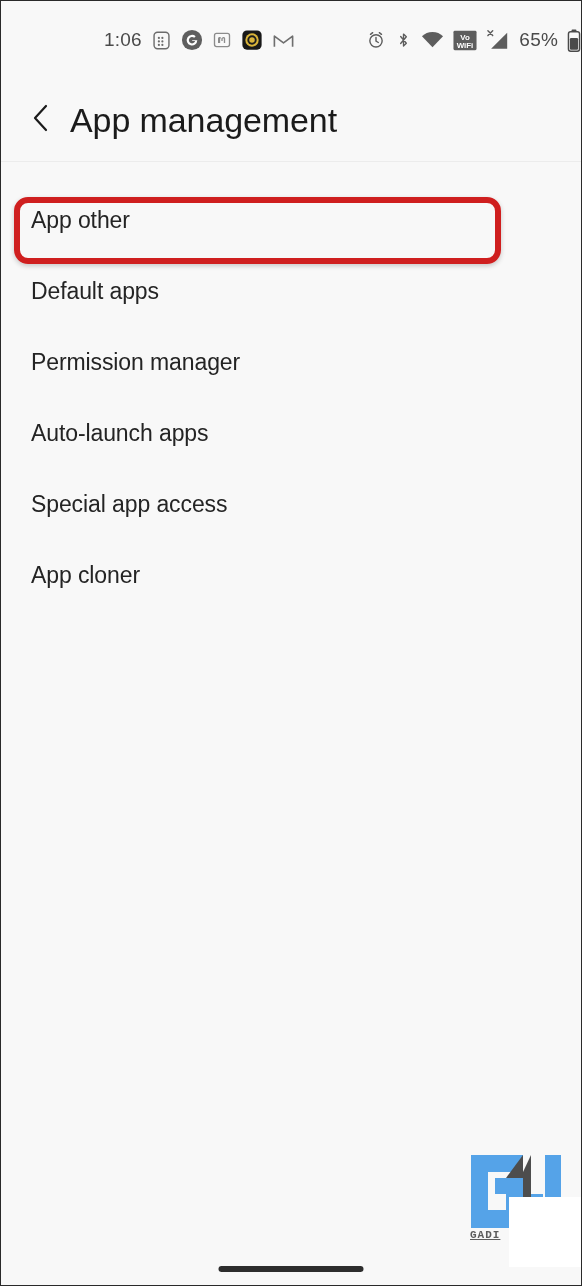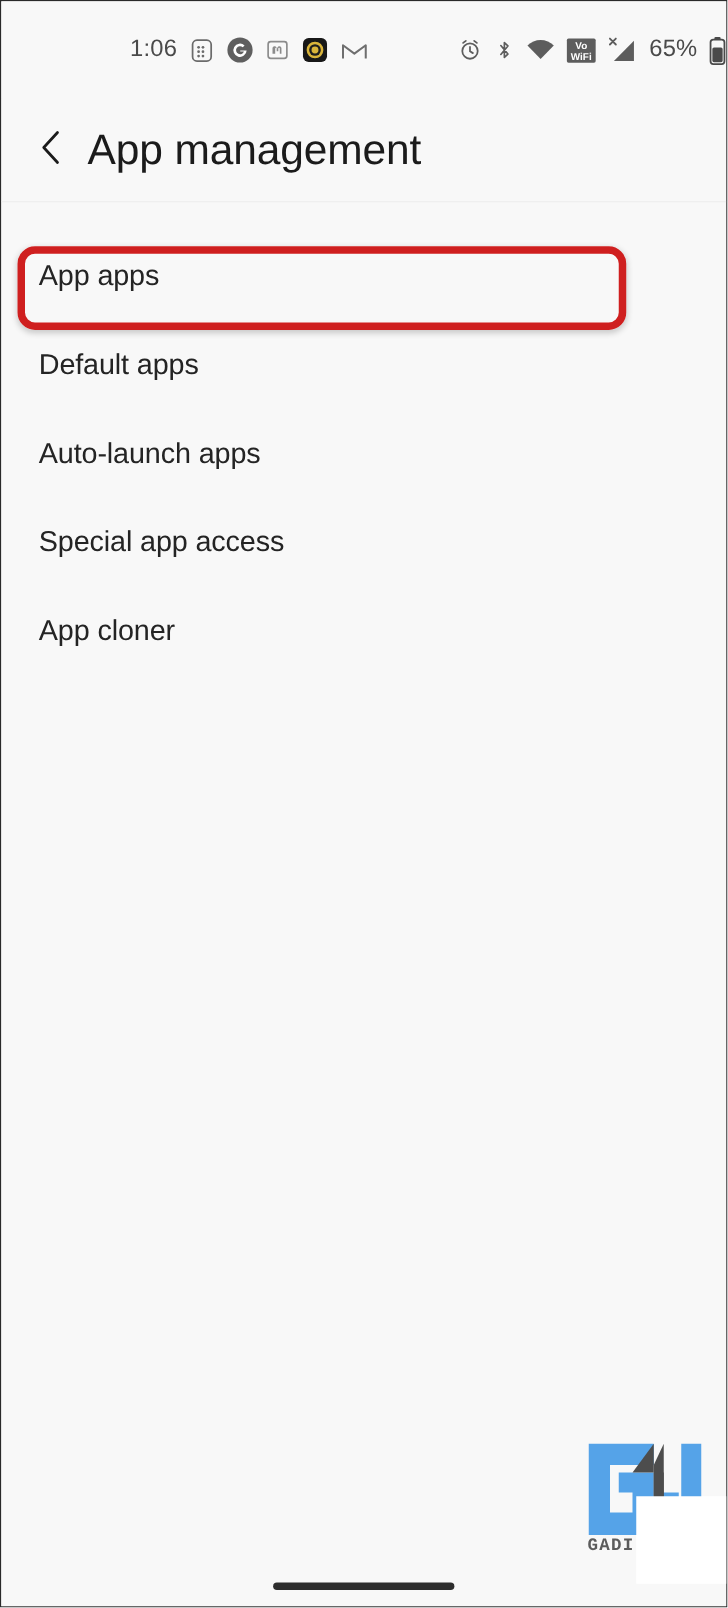--- a/index.html
+++ b/index.html
@@ -115,25 +115,26 @@
     position: absolute;
     left: 468px;
     top: 1152px;
     width: 94px;
     height: 76px;
   }
   .wm-text {
     position: absolute;
     left: 469px;
     top: 1228px;
-    font-size: 14px;
+    font-size: 11px;
     font-weight: bold;
     letter-spacing: 1px;
     color: #5c5c5c;
     font-family: "Liberation Mono", monospace;
+    text-decoration: underline;
   }
   .wm-cover {
     position: absolute;
     left: 508px;
     top: 1196px;
     width: 73px;
     height: 70px;
     background: #ffffff;
   }
 
@@ -260,27 +261,30 @@
           <path d="M16 3 5 15l11 12" fill="none" stroke="#1b1b1b" stroke-width="2.2" stroke-linecap="round" stroke-linejoin="round"></path>
         </svg>
       </span>
     </div>
     <div class="page-title">App management</div>
   </div>
 
   <div class="list">
 
     <div class="list-item first">
-      <span class="list-item-label">App apps</span>
+      <span class="list-item-label">App other</span>
     </div>
 
     <div class="list-item">
       <span class="list-item-label">Default apps</span>
     </div>
 
+    <div class="list-item">
+      <span class="list-item-label">Permission manager</span>
+    </div>
 
     <div class="list-item">
       <span class="list-item-label">Auto-launch apps</span>
     </div>
 
 
     <div class="list-item">
       <span class="list-item-label">Special app access</span>
     </div>
 

